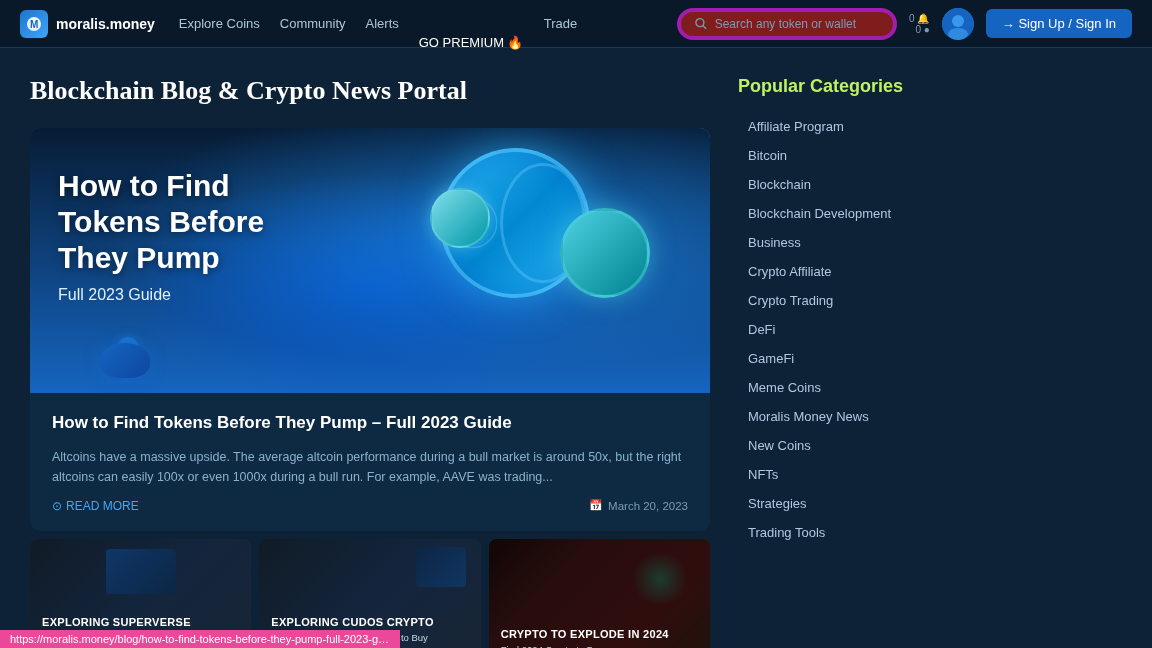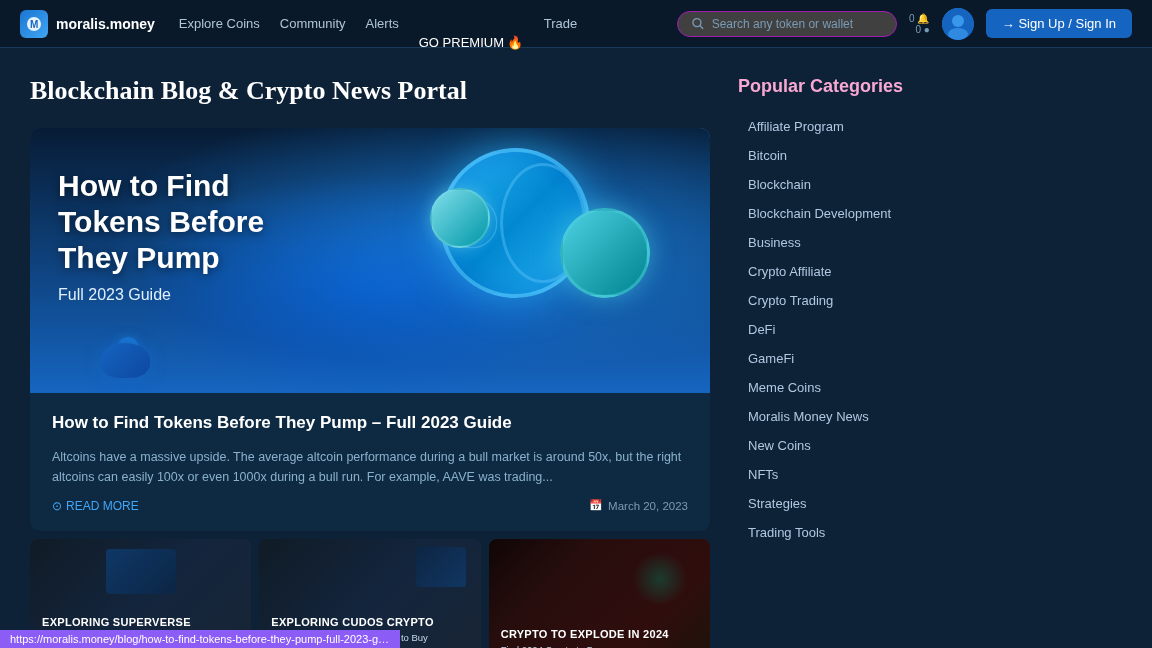--- a/index.html
+++ b/index.html
@@ -56,22 +56,22 @@
       color: #fff;
       font-size: 13px;
       margin-top: 37px;
     }
     .nav-right {
       display: flex;
       align-items: center;
       gap: 12px;
     }
     .search-bar {
-      background: #404040;
-      border: 1px solid #a21caf;
+      background: #7f1d1d;
+      border: 4px solid #a21caf;
       border-radius: 20px;
       padding: 5px 14px;
       display: flex;
       align-items: center;
       gap: 8px;
       width: 220px;
     }
     .search-bar input {
       background: none;
       border: none;
@@ -368,21 +368,21 @@
     }
 
     
     .right-sidebar {
       width: 240px;
       flex-shrink: 0;
     }
     .sidebar-title {
       font-size: 18px;
       font-weight: 700;
-      color: #f9a8d4;
+      color: #bef264;
       margin-bottom: 16px;
     }
     .category-list {
       list-style: none;
       display: flex;
       flex-direction: column;
       gap: 2px;
     }
     .category-item {
       padding: 6px 10px;
@@ -391,21 +391,21 @@
       cursor: pointer;
       border-radius: 4px;
       transition: background 0.15s;
     }
 
     
     .status-bar {
       position: fixed;
       bottom: 0;
       left: 0;
-      background: #8b5cf6;
+      background: #ec4899;
       color: #fff;
       font-size: 11px;
       padding: 3px 10px;
       z-index: 100;
       max-width: 400px;
       white-space: nowrap;
       overflow: hidden;
       text-overflow: ellipsis;
     }
   </style>

